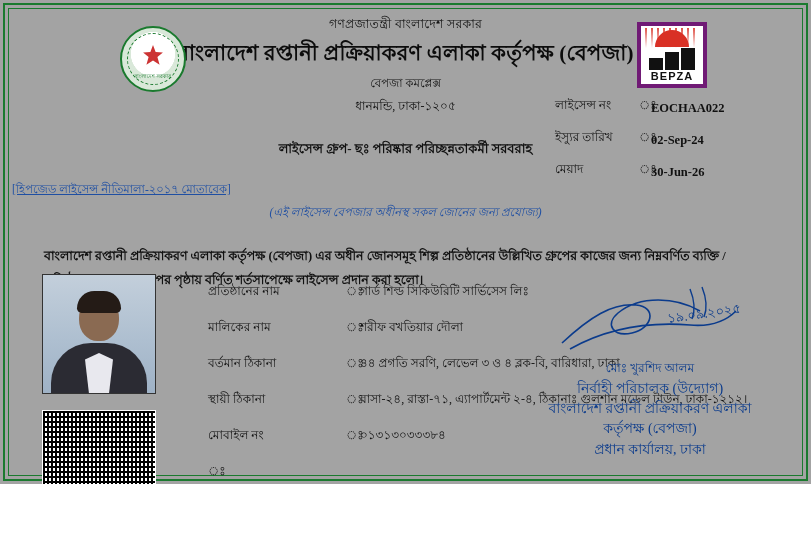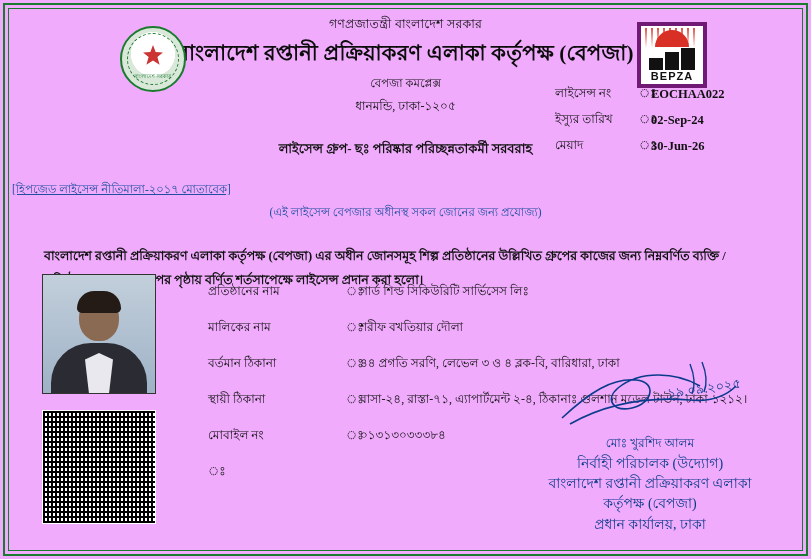--- a/index.html
+++ b/index.html
@@ -6,22 +6,22 @@
     margin: 0;
     padding: 0;
     background: #ffffff;
   }
   body {
     font-family: "Liberation Serif", serif;
   }
   .page {
     position: relative;
     width: 811px;
-    height: 559px;
-    background: #f0abfc;
+    height: 484px;
+    background: #a3a3a3;
     box-sizing: border-box;
     overflow: hidden;
   }
   .border-outer {
     position: absolute;
     left: 3px;
     top: 3px;
     right: 3px;
     bottom: 3px;
     border: 2px solid #1a7a2e;
@@ -174,22 +174,23 @@
   .meta {
     position: absolute;
     right: 14px;
     top: 72px;
     width: 230px;
     font-size: 12px;
     color: #111;
   }
   .meta-row {
     display: flex;
-    align-items: center;
+    align-items: flex-end;
     margin-bottom: 6px;
+    margin-top: 12px;
   }
   .meta-label {
     width: 84px;
     flex: 0 0 84px;
     white-space: nowrap;
   }
   .meta-colon {
     width: 12px;
     flex: 0 0 12px;
     text-align: center;
@@ -214,20 +215,21 @@
     font-size: 11.5px;
     color: #1f4fa3;
     margin-top: 21px;
     text-decoration: underline;
   }
   .zone-line {
     text-align: center;
     font-size: 11.5px;
     color: #1f4fa3;
     margin-top: 4px;
+    font-style: italic;
   }
 
   
   .para {
     margin: 22px 32px 0 32px;
     font-size: 12.5px;
     line-height: 1.9;
     color: #111;
     text-align: left;
     font-weight: bold;

